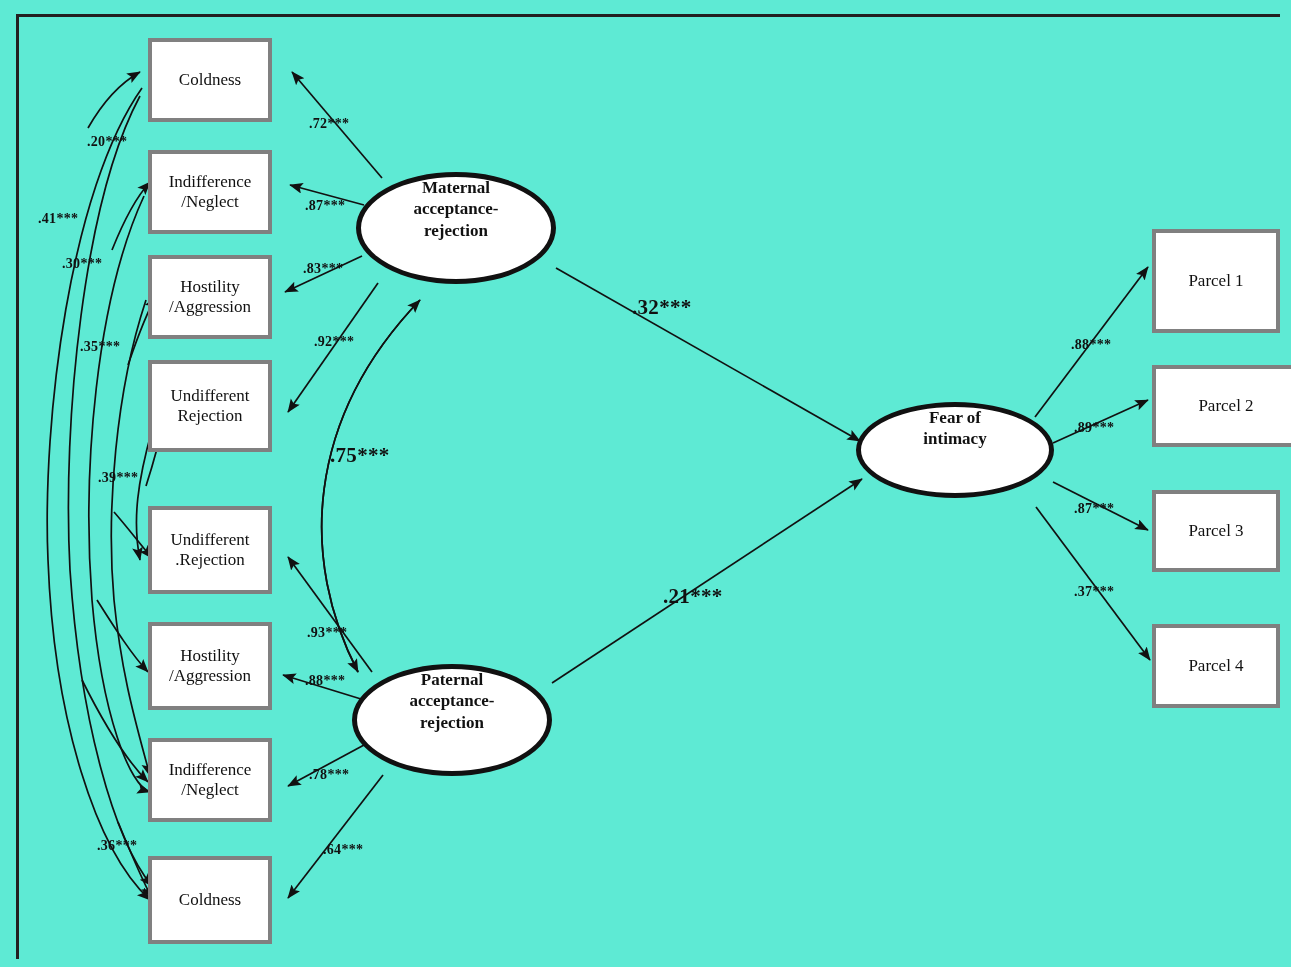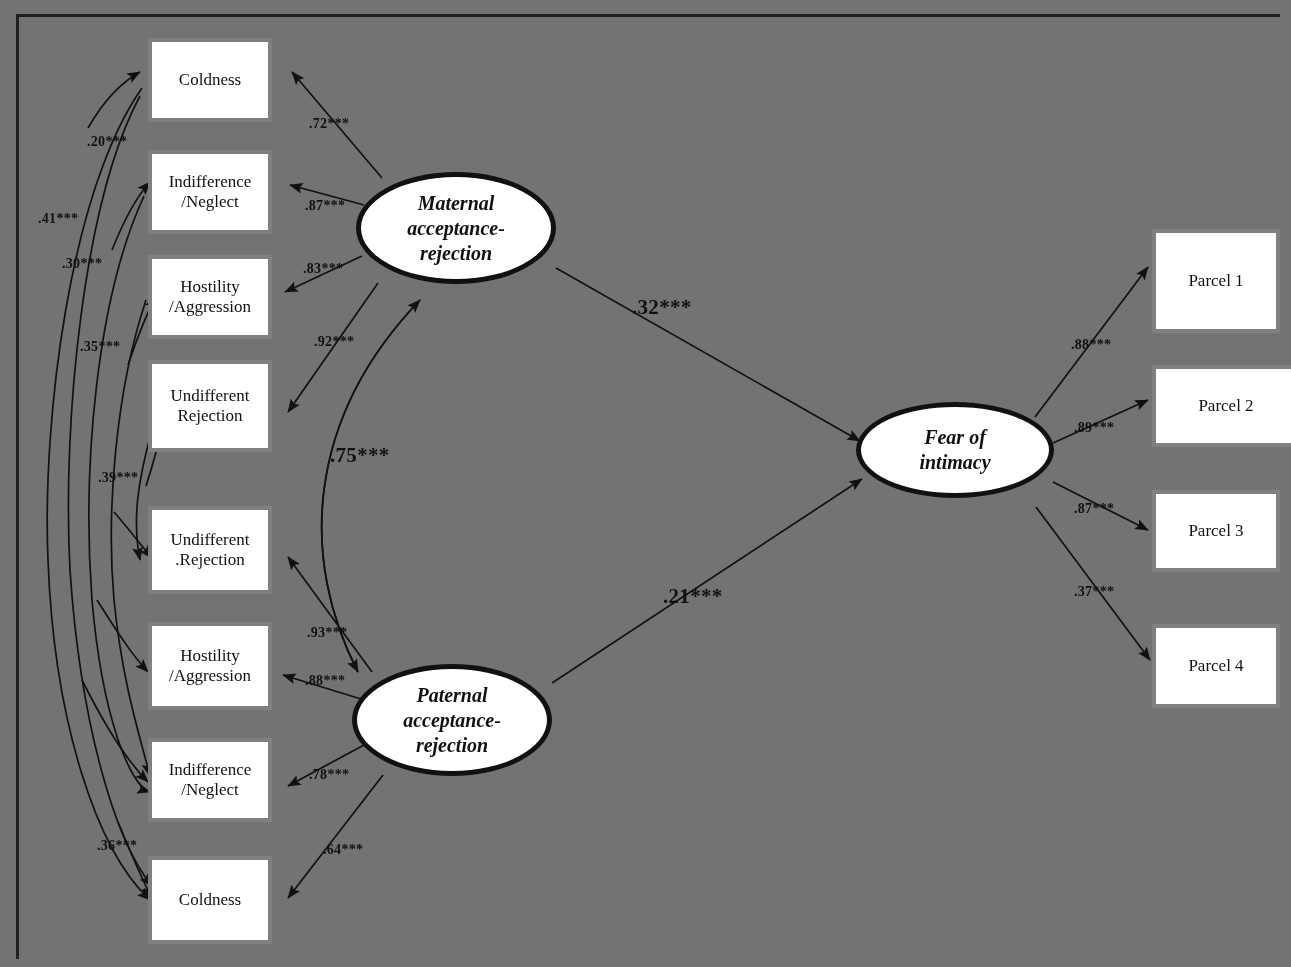--- a/index.html
+++ b/index.html
@@ -7,21 +7,21 @@
     padding: 0;
     background: #ffffff;
   }
   body {
     font-family: "Liberation Serif", "DejaVu Serif", serif;
   }
   #canvas {
     position: relative;
     width: 1291px;
     height: 967px;
-    background: #737373;
+    background: #5eead4;
     overflow: hidden;
   }
   #frame {
     position: absolute;
     left: 16px;
     top: 14px;
     width: 1264px;
     height: 945px;
     border-top: 3px solid #231f20;
     border-left: 3px solid #231f20;
@@ -49,29 +49,27 @@
     color: #111111;
     line-height: 1.18;
   }
   .latent {
     position: absolute;
     box-sizing: border-box;
     border: 5px solid #111111;
     border-radius: 50%;
     background: #ffffff;
     display: flex;
-    align-items: center;
     justify-content: center;
     text-align: center;
     font-family: "Liberation Serif", "DejaVu Serif", serif;
     font-weight: bold;
-    font-size: 20px;
+    font-size: 17px;
     color: #111111;
     line-height: 1.25;
-    font-style: italic;
   }
   .lbl {
     position: absolute;
     font-family: "Liberation Serif", "DejaVu Serif", serif;
     font-weight: bold;
     color: #111111;
     white-space: nowrap;
     letter-spacing: 0.3px;
   }
   .lbl.sm { font-size: 14px; }

